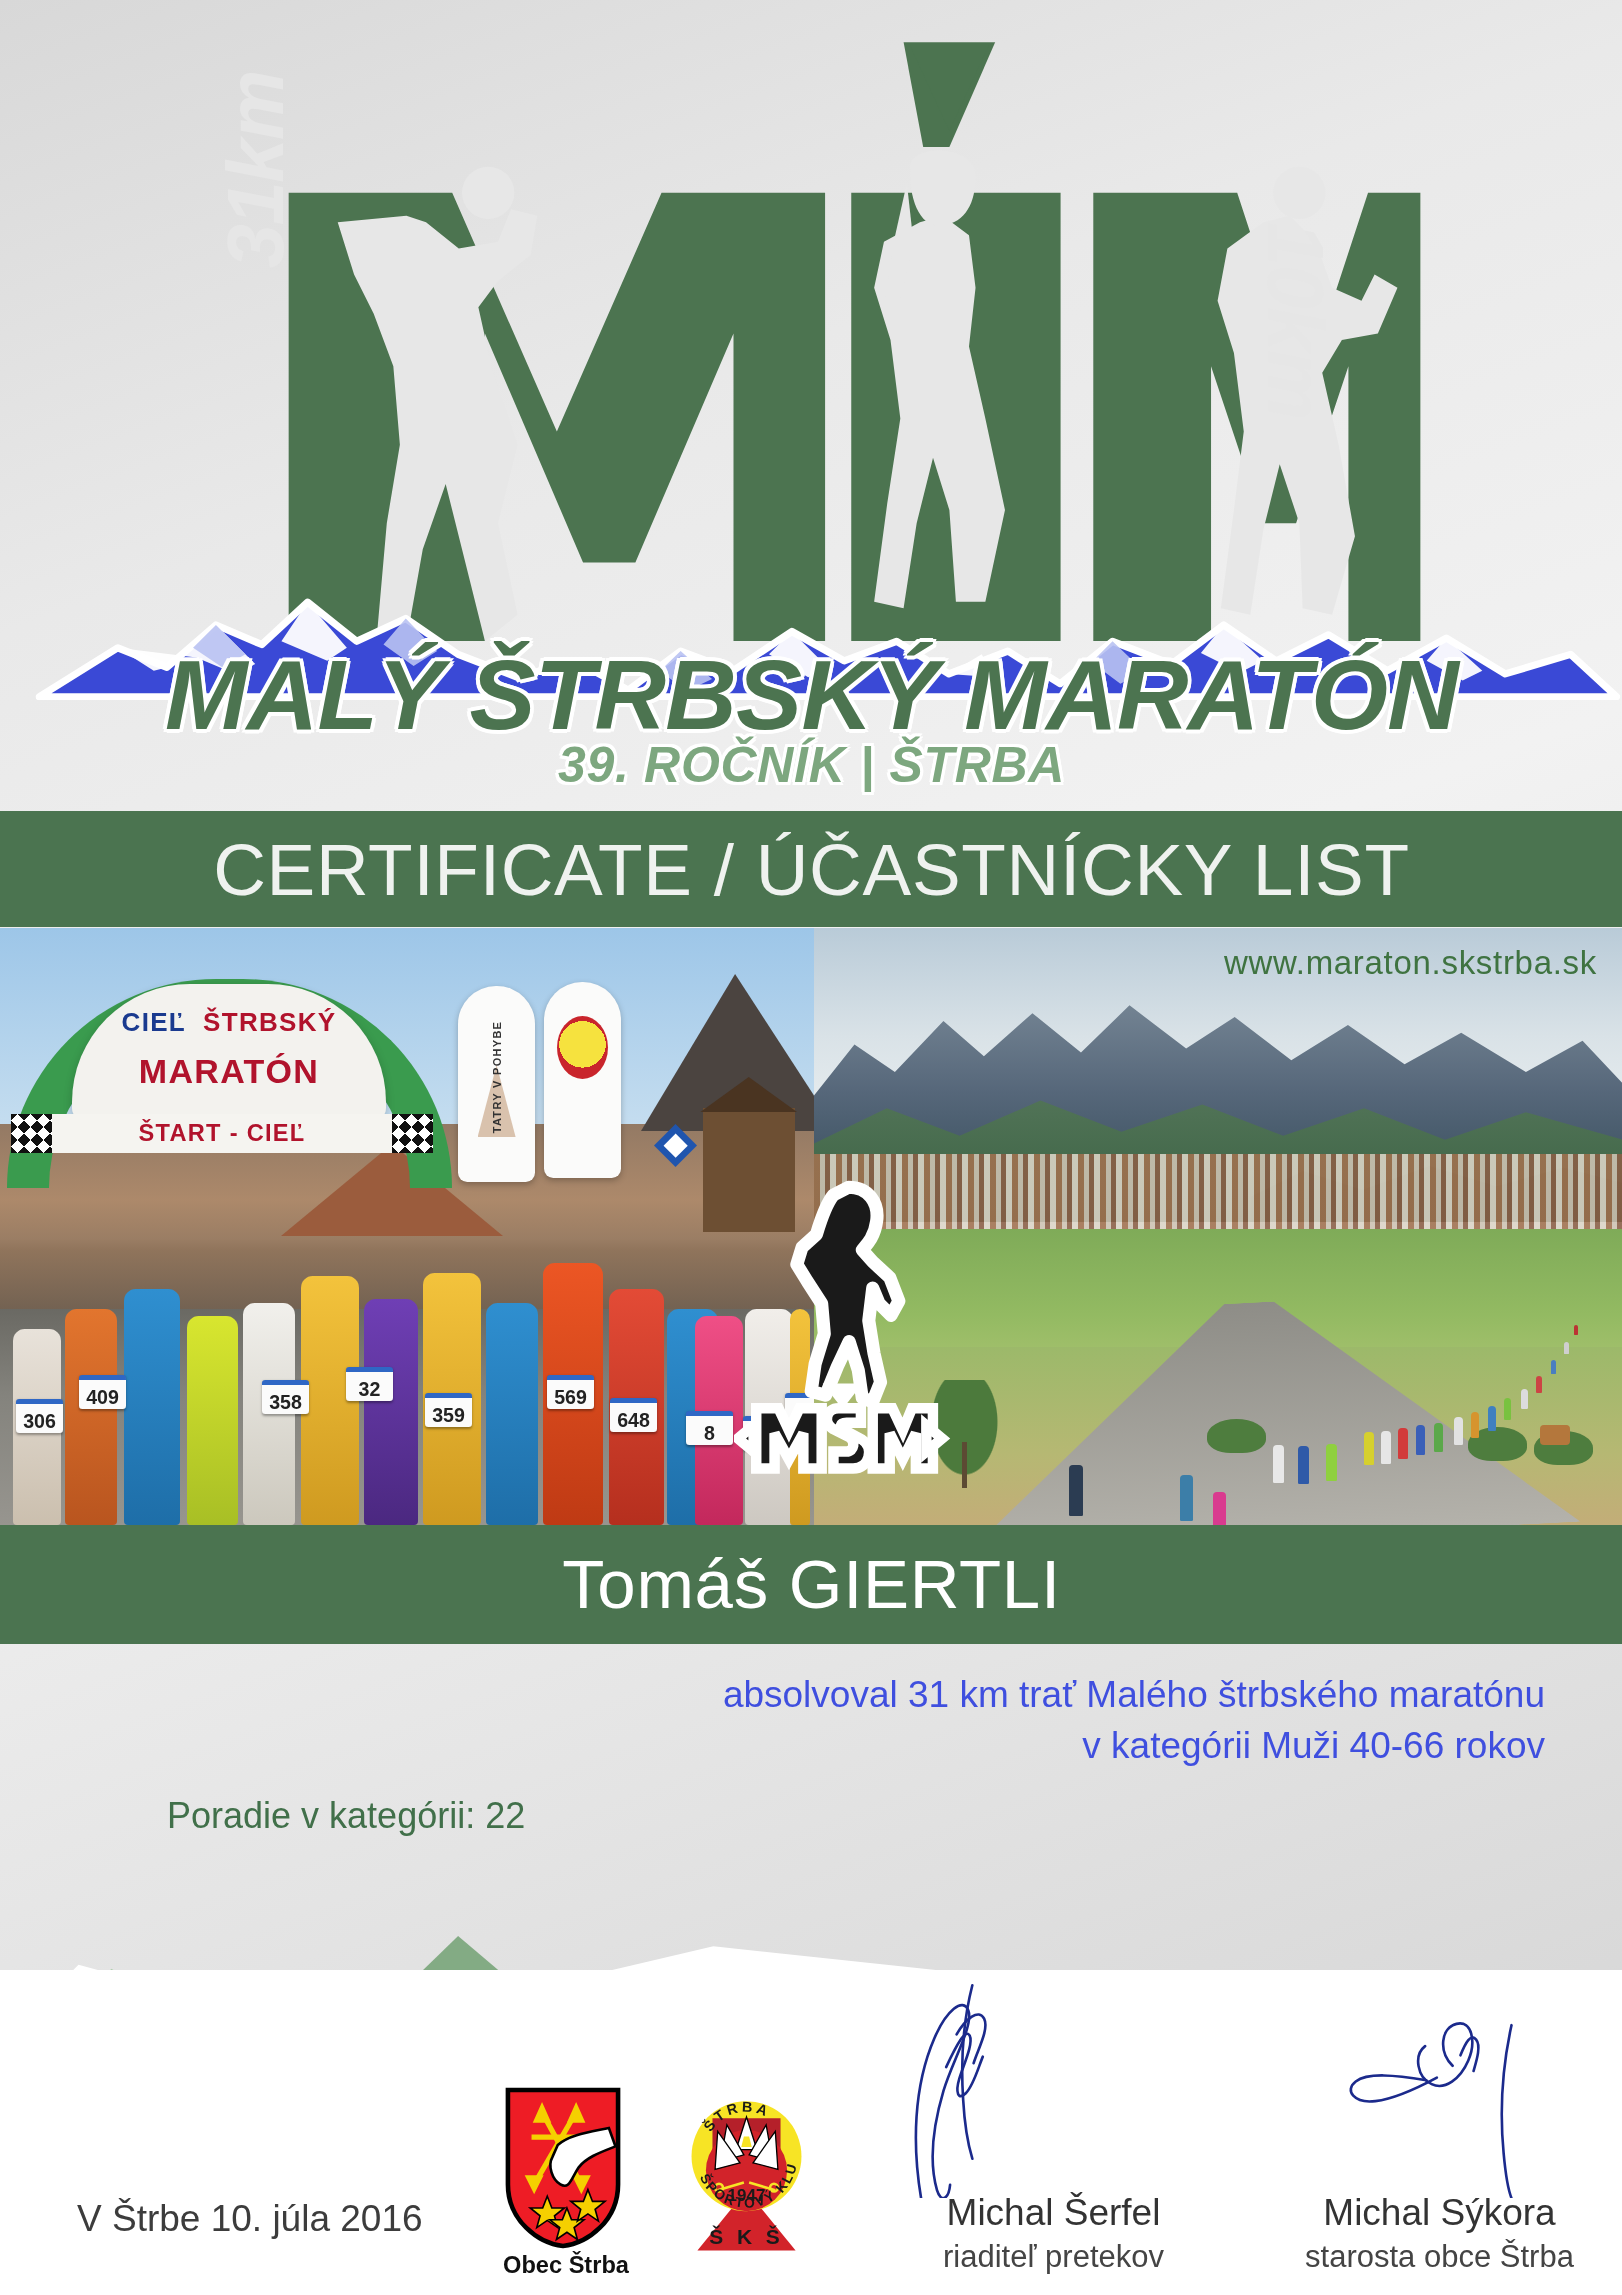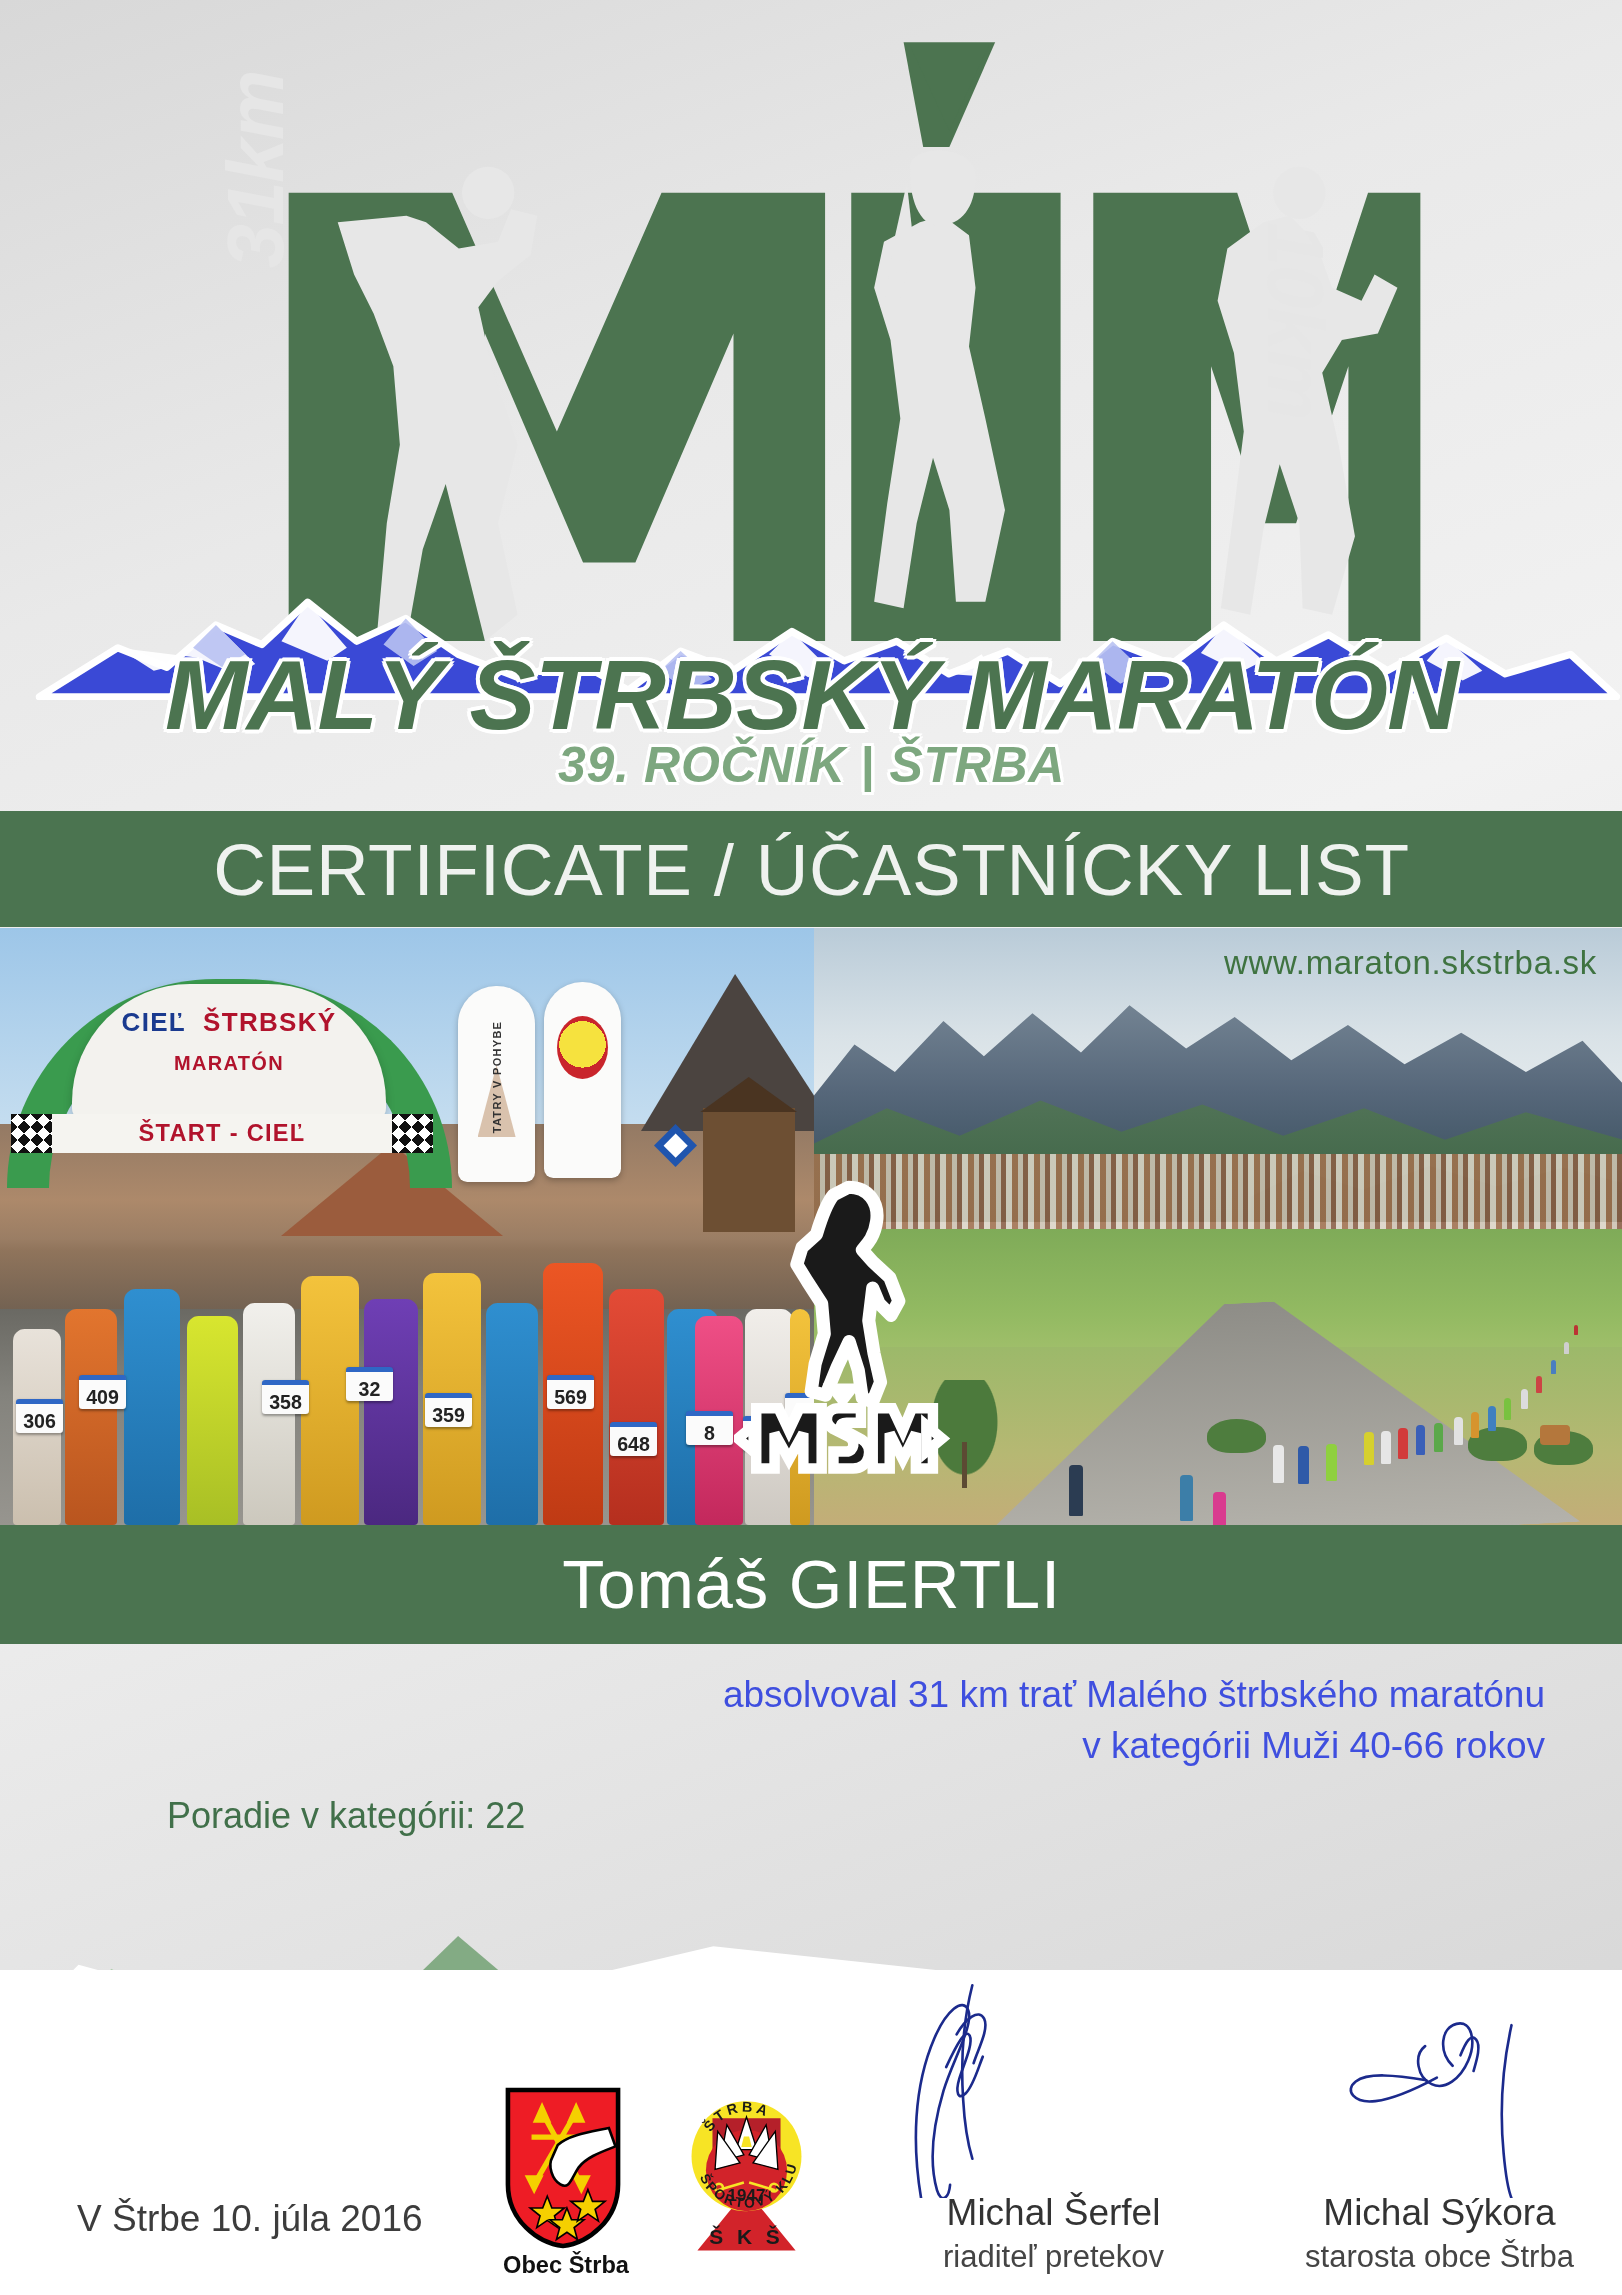--- a/index.html
+++ b/index.html
@@ -84,21 +84,21 @@
     clip-path:polygon(0% 100%,50% 0%,100% 100%); }
   .pl-arch-outer { position:absolute; left:6.5px; top:51px; width:445px; height:209px;
     border:42px solid #3a9b4e; border-bottom:none;
     border-radius:216px 216px 0 0; }
   .pl-arch-band { position:absolute; left:72px; top:56px; width:314px; height:137px;
     background:#f3f2ee; border-radius:118px 118px 13px 13px; box-shadow:0 3.3px 9.2px rgba(0,0,0,.2); }
   .pl-arch-t1 { position:absolute; left:72px; top:79px; width:314px; text-align:center;
     font-size:26px; font-weight:bold; color:#1a3a8f; letter-spacing:1.3px; }
   .pl-arch-t1 i { color:#b1132c; font-style:normal; }
   .pl-arch-t2 { position:absolute; left:72px; top:124px; width:314px; text-align:center;
-    font-size:20px; font-weight:bold; color:#b1132c; letter-spacing:1.3px; }
+    font-size:34px; font-weight:bold; color:#b1132c; letter-spacing:1.3px; }
   .pl-banner { position:absolute; left:52px; top:186px; width:340px; height:39px; background:#f5f4f0; }
   .pl-banner::before, .pl-banner::after {
     content:""; position:absolute; top:0; width:41px; height:39px;
     background:
       linear-gradient(45deg,#111 25%,transparent 25%) 0 0/13px 13px,
       linear-gradient(-45deg,#111 25%,transparent 25%) 0 0/13px 13px,
       linear-gradient(45deg,transparent 75%,#111 75%) 0 0/13px 13px,
       linear-gradient(-45deg,transparent 75%,#111 75%) 0 0/13px 13px,#fff; }
   .pl-banner::before { left:-41px; }
   .pl-banner::after  { right:-41px; }
@@ -307,21 +307,21 @@
         <div class="runner" style="left:667px;width:51px; height:216px; background:linear-gradient(#2f8fd0,#1e6ea8);"></div>
         <div class="runner" style="left:695px;width:48px; height:209px; background:linear-gradient(#ef4f86,#c3285c);"></div>
         <div class="runner" style="left:745px;width:48px; height:216px; background:linear-gradient(#f1eeea,#cdc8c1);"></div>
         <div class="runner" style="left:790px;width:19.6px; height:216px; background:linear-gradient(#f3c33c,#cf9a20);"></div>
 
         <div class="bib" style="left:79px; bottom:116px;">409</div>
         <div class="bib" style="left:262px; bottom:111px;">358</div>
         <div class="bib" style="left:346px; bottom:124px;">32</div>
         <div class="bib" style="left:425px; bottom:98px;">359</div>
         <div class="bib" style="left:547px; bottom:116px;">569</div>
-        <div class="bib" style="left:610px; bottom:69px;">648</div>
+        <div class="bib" style="left:610px; bottom:93px;">648</div>
         <div class="bib" style="left:686px;bottom:80px;">8</div>
         <div class="bib" style="left:743px;bottom:75px;">6</div>
         <div class="bib" style="left:785px;bottom:98px;">360</div>
         <div class="bib" style="left:16px;  bottom:92px;">306</div>
       </div>
     </div>
 
     <div class="photo photo-right">
       <div class="pr-sky"></div>
       <div class="pr-mtn"></div>

